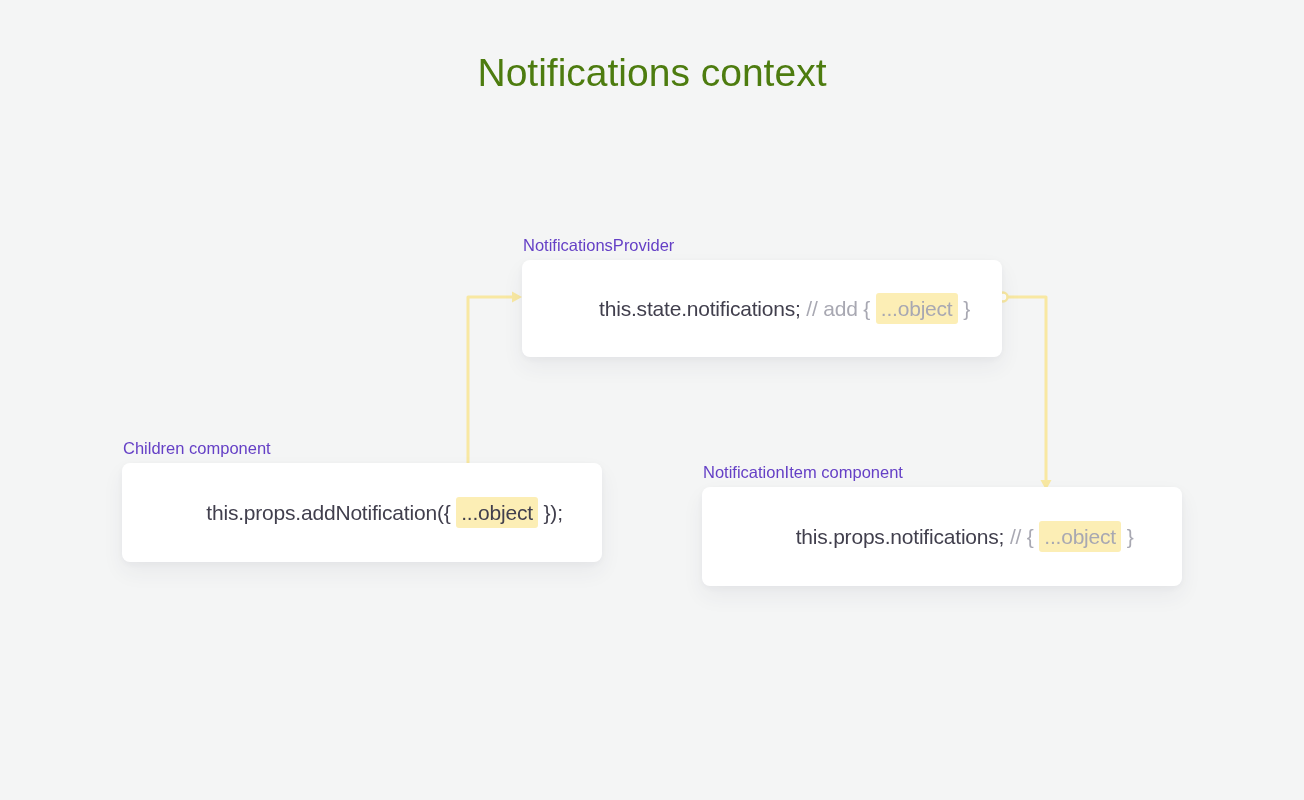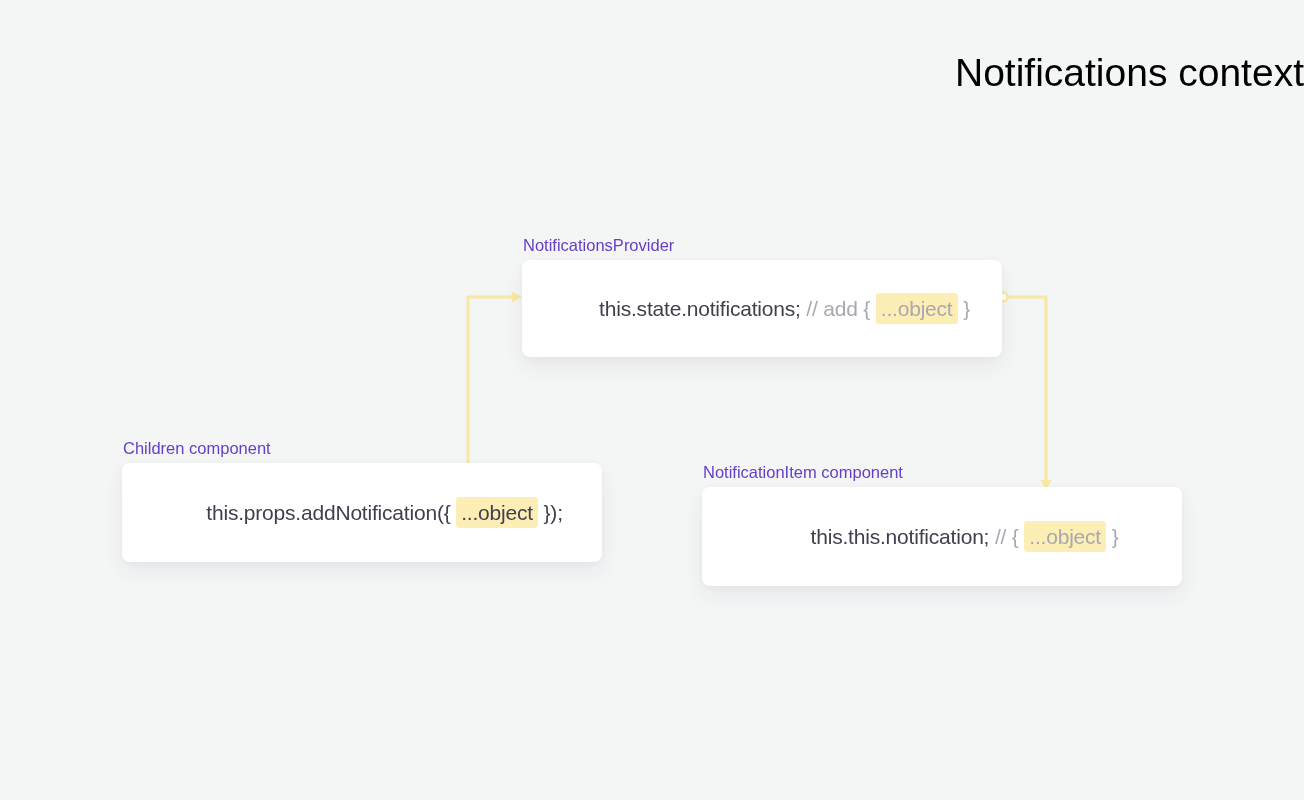--- a/index.html
+++ b/index.html
@@ -5,22 +5,22 @@
   html,body{margin:0;padding:0;}
   body{
     width:1304px;height:800px;position:relative;overflow:hidden;
     background:#f4f5f5;
     font-family:"Liberation Sans","DejaVu Sans",sans-serif;
   }
   .canvas{position:absolute;inset:0;}
 
   .page-title{
     position:absolute;top:52px;left:0;width:1304px;
-    text-align:right;font-size:39px;line-height:42px;font-weight:500;
-    color:#000000;letter-spacing:0;
+    text-align:center;font-size:39px;line-height:42px;font-weight:500;
+    color:#4d7c0f;letter-spacing:0;
   }
 
   .node{position:absolute;}
   .node-label{
     font-size:16.5px;line-height:20px;color:#6540c6;
     margin:0 0 5px 1px;font-weight:400;
   }
   .card{
     background:#ffffff;border-radius:8px;
     box-shadow:0 10px 22px rgba(45,45,80,0.06),0 2px 6px rgba(45,45,80,0.04);
@@ -83,18 +83,18 @@
       <div class="code">
         <span class="seg dark">this.state.notifications;</span><span class="seg muted"> // add { </span><span class="seg muted hl">...object</span><span class="seg muted"> }</span>
       </div>
     </div>
   </div>
 
   <div class="node" id="node-item">
     <div class="node-label">NotificationItem component</div>
     <div class="card">
       <div class="code">
-        <span class="seg dark">this.this.notification;</span><span class="seg muted"> // { </span><span class="seg muted hl">...object</span><span class="seg muted"> }</span>
+        <span class="seg dark">this.props.notifications;</span><span class="seg muted"> // { </span><span class="seg muted hl">...object</span><span class="seg muted"> }</span>
       </div>
     </div>
   </div>
 
 </div>
 
 </body></html>

